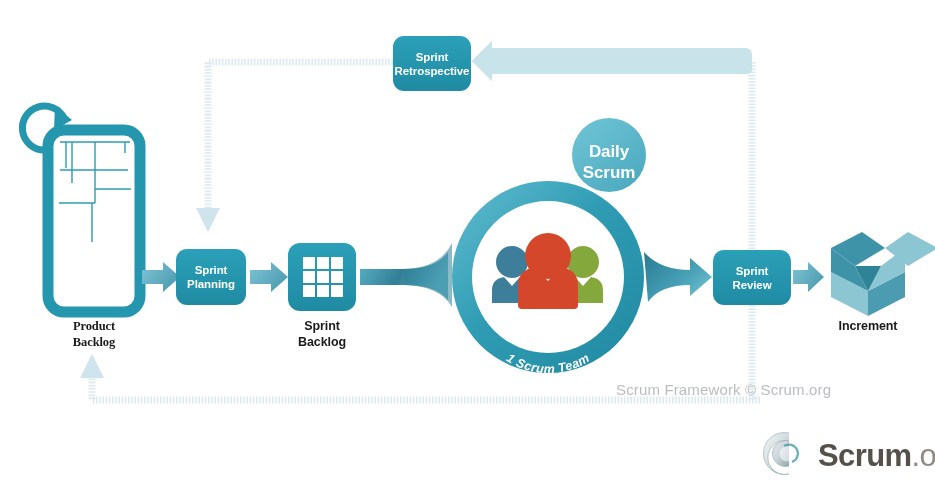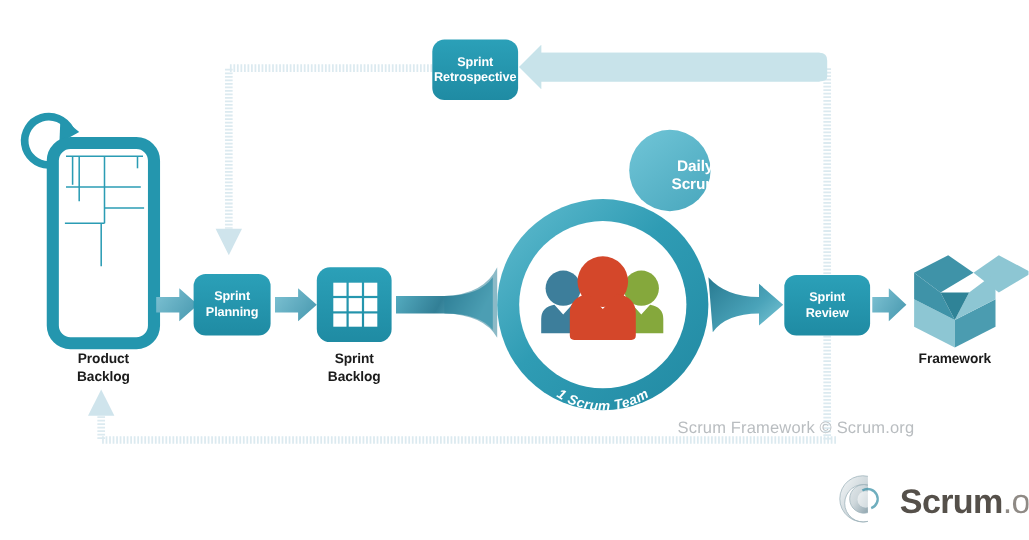--- a/index.html
+++ b/index.html
@@ -241,30 +241,30 @@
 
   <div class="box-text" style="left:176px; top:263px; width:70px;">Sprint
 Planning</div>
 
   <div class="box-text" style="left:713px; top:264px; width:78px;">Sprint
 Review</div>
 
   <div class="box-text" style="left:388px; top:50px; width:88px;">Sprint
 Retrospective</div>
 
-  <div class="box-text" style="left:600px; top:142px; width:64px; font-size:14px;">Daily
+  <div class="box-text" style="left:577px; top:142px; width:64px; font-size:17px;">Daily
 Scrum</div>
 
-  <div class="node-label" style="left:38px; top:319px; width:112px;">Product
+  <div class="node-label" style="left:38px; top:319px; width:112px;font-family:Liberation Serif, serif;">Product
 Backlog</div>
 
   <div class="node-label" style="left:266px; top:319px; width:112px;">Sprint
 Backlog</div>
 
-  <div class="node-label" style="left:812px; top:319px; width:112px;">Framework</div>
+  <div class="node-label" style="left:812px; top:319px; width:112px;">Increment</div>
 
   <div class="credit" style="left:616px; top:381px;">Scrum Framework © Scrum.org</div>
 
   <div class="brand-text" style="left:818px; top:438px;">
     <span class="b1">Scrum</span><span class="b2">.org</span>
   </div>
 
 </div>
 
 </body></html>

